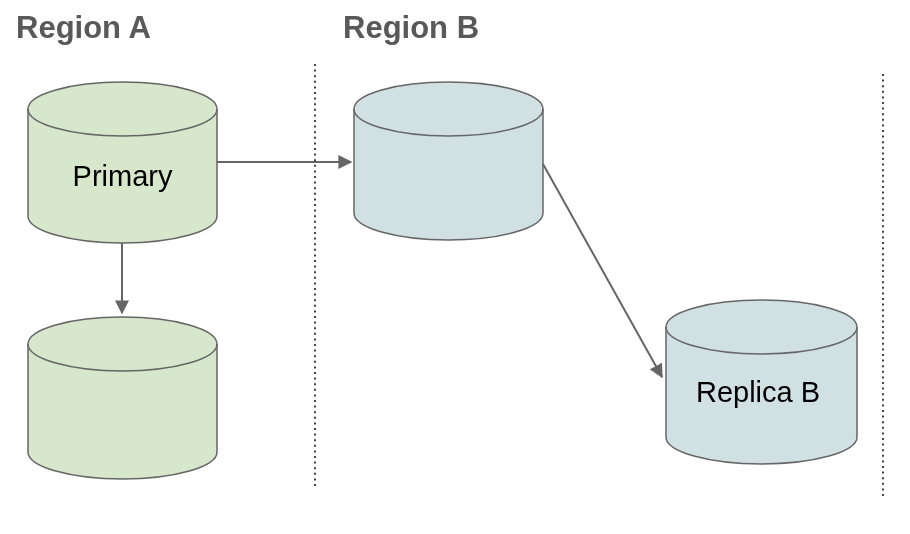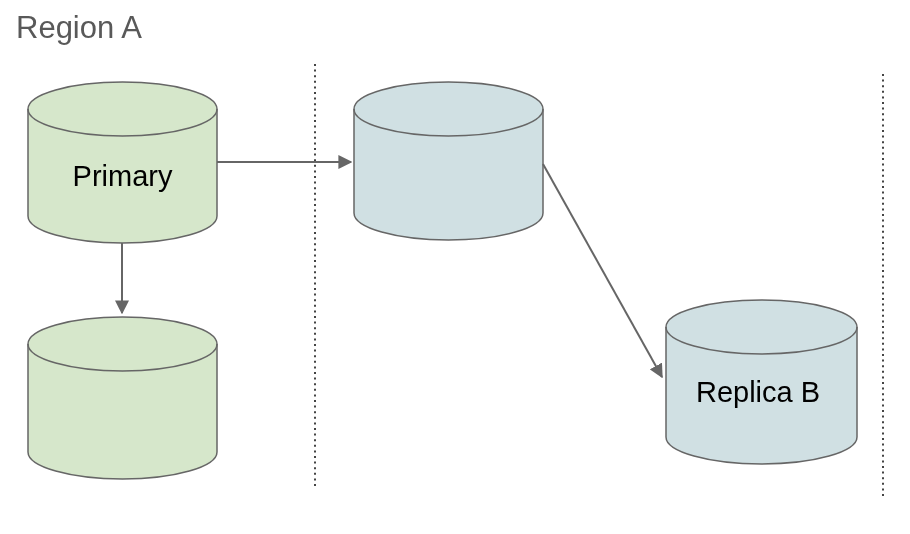--- a/index.html
+++ b/index.html
@@ -11,21 +11,21 @@
   .canvas {
     position: relative;
     width: 910px;
     height: 534px;
     background: #ffffff;
     overflow: hidden;
   }
   .region-title {
     position: absolute;
     font-size: 31px;
-    font-weight: normal;
+    font-weight: bold;
     color: #595959;
     line-height: 31px;
     white-space: nowrap;
   }
   #region-a-title { left: 16px; top: 12px; }
   #region-b-title { left: 343px; top: 12px; }
   .diagram-svg {
     position: absolute;
     left: 0;
     top: 0;
@@ -46,20 +46,21 @@
   .edge-line { stroke: #666666; stroke-width: 2; fill: none; }
   .boundary-line { stroke: #444444; stroke-width: 2; fill: none; stroke-dasharray: 2 3.6; }
 </style>
 </head>
 <body>
 
 <div class="canvas">
 
   <div class="region-title" id="region-a-title">Region A</div>
 
+  <div class="region-title" id="region-b-title">Region B</div>
 
   <svg class="diagram-svg" width="910" height="534" viewBox="0 0 910 534">
     <defs>
       <marker id="arrowhead" viewBox="0 0 10 10" refX="9" refY="5" markerWidth="7" markerHeight="7" orient="auto-start-reverse">
         <path d="M 0 0 L 10 5 L 0 10 z" fill="#666666"></path>
       </marker>
     </defs>
 
     <line class="boundary-line" x1="315" y1="64" x2="315" y2="487"></line>
     <line class="boundary-line" x1="883" y1="74" x2="883" y2="497"></line>

